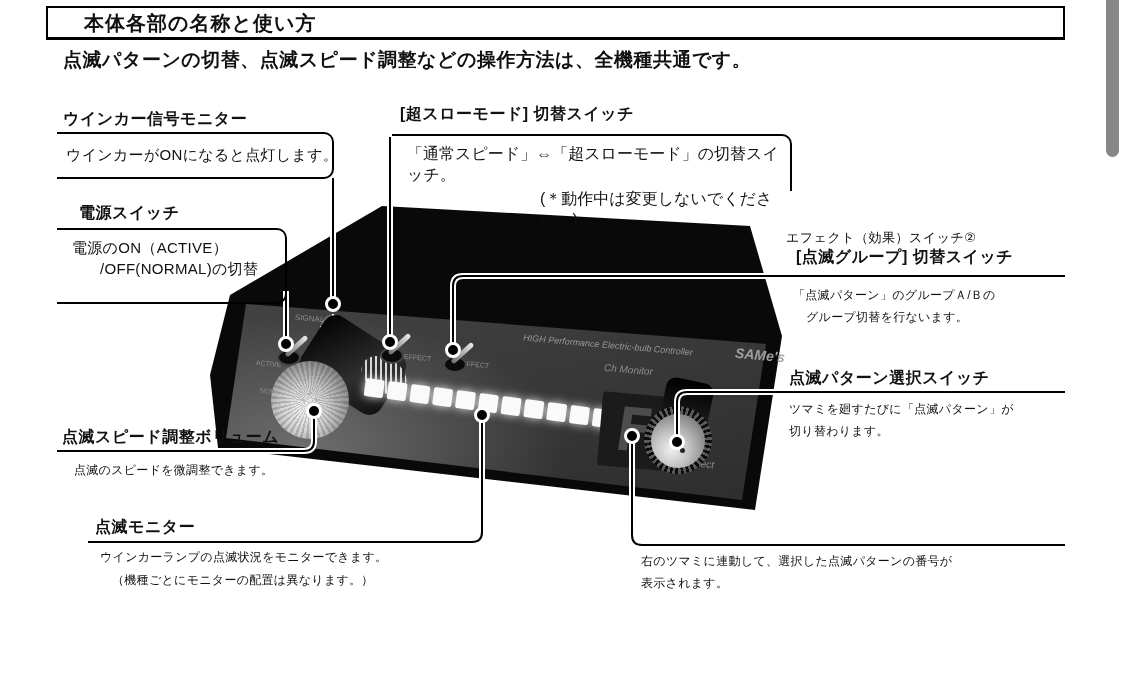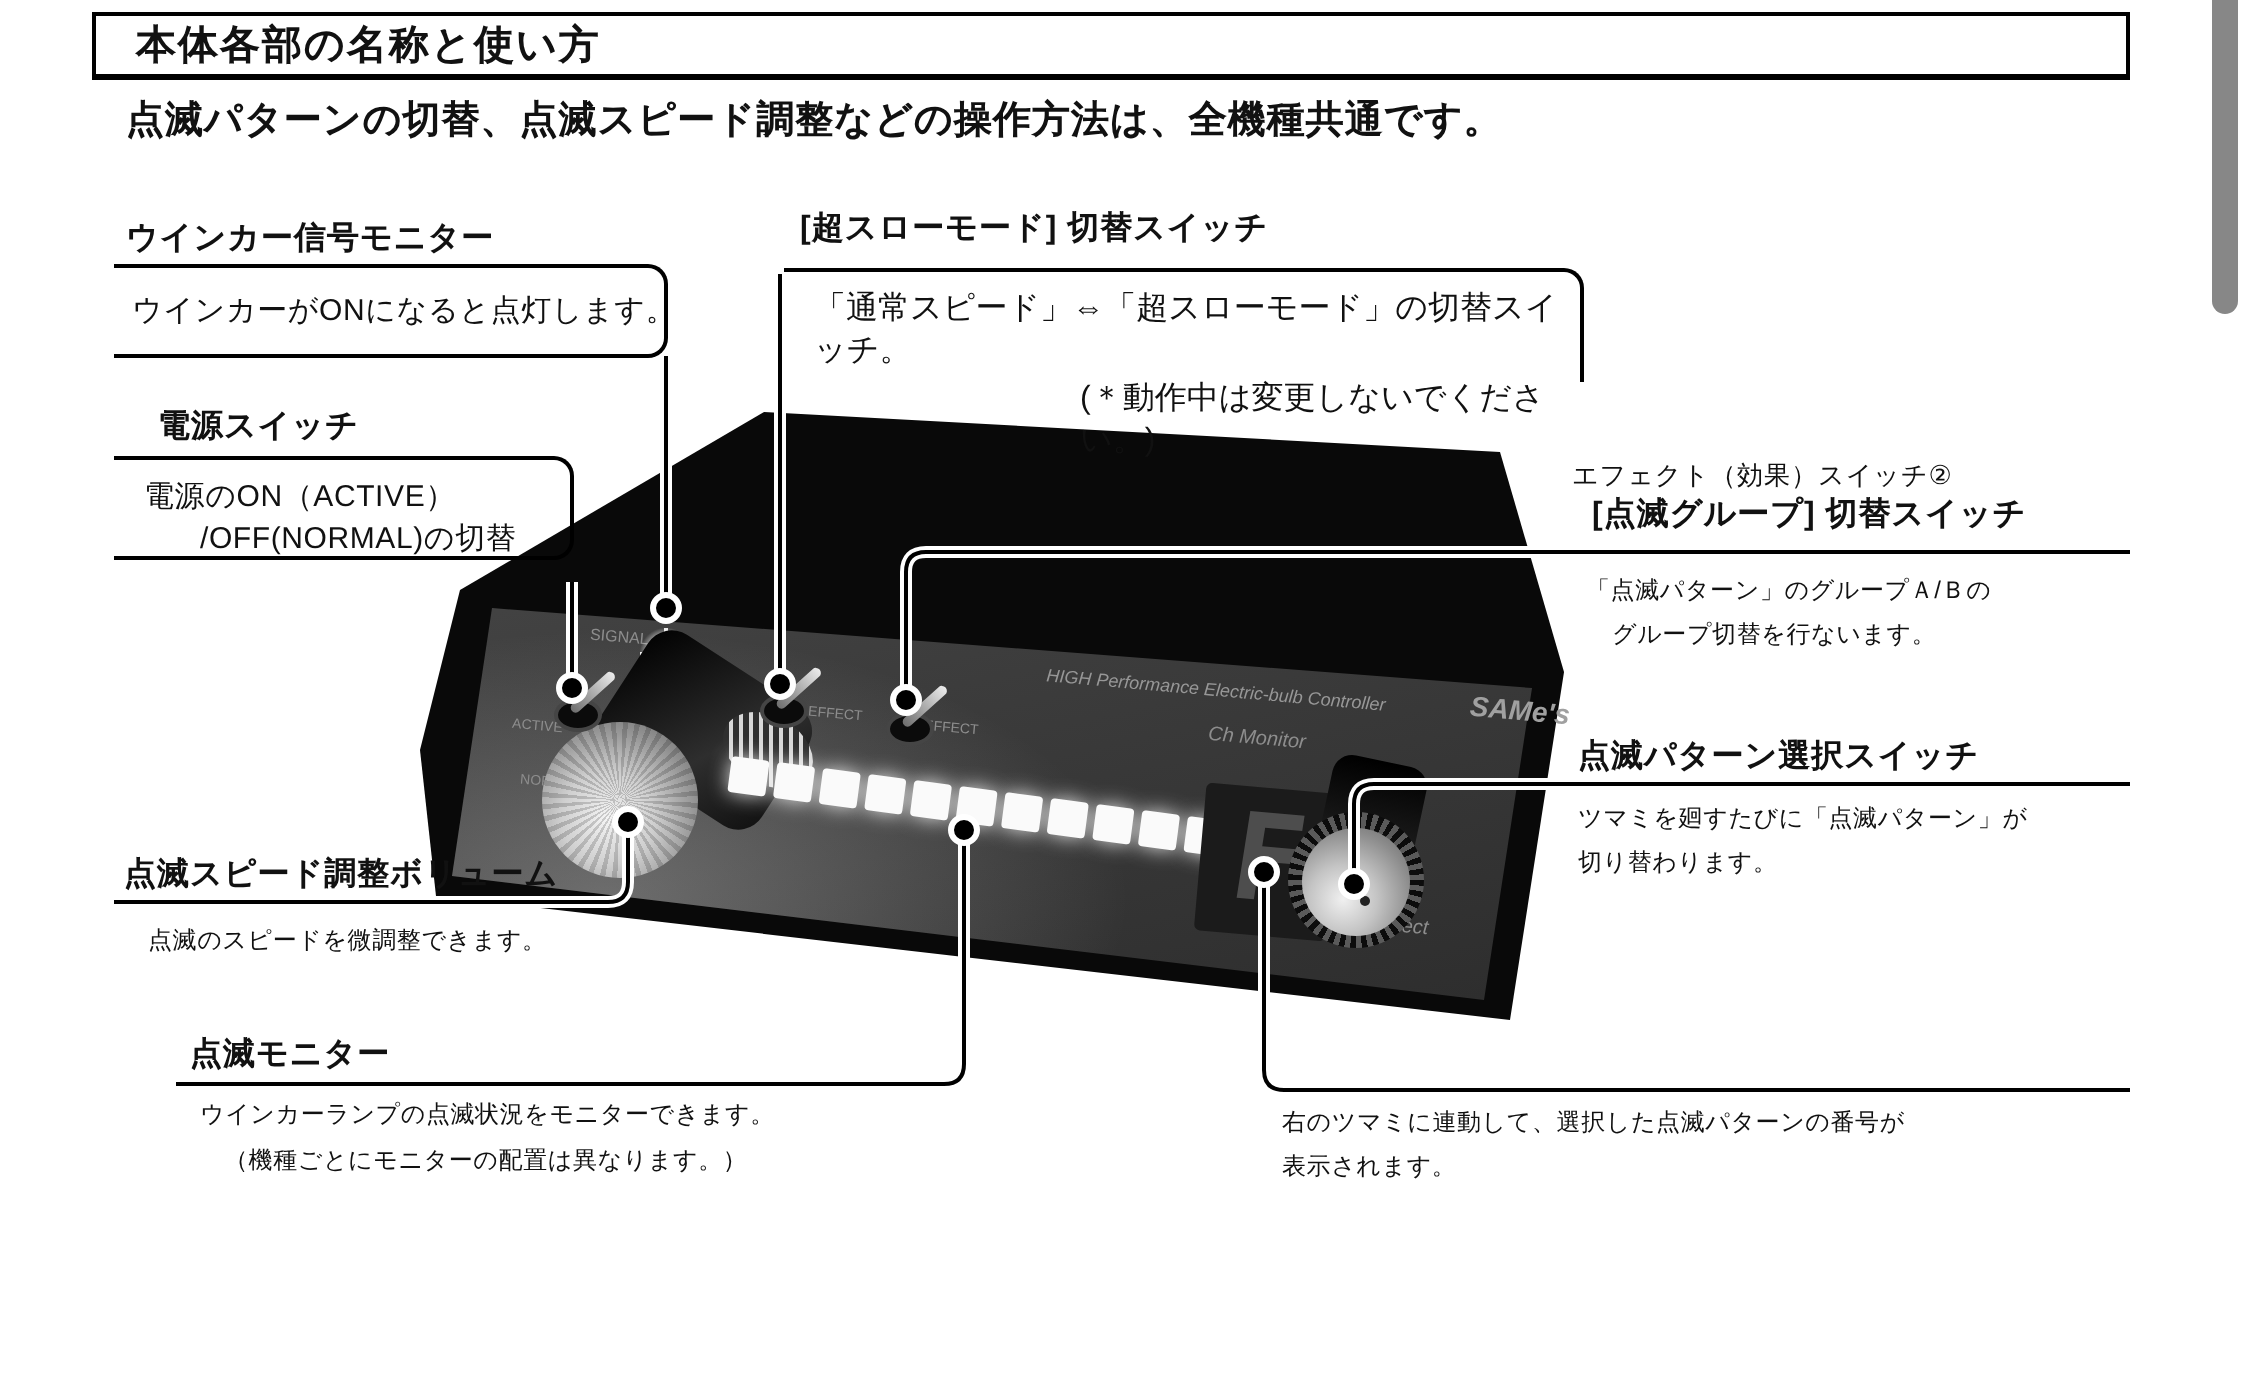--- a/index.html
+++ b/index.html
@@ -1,19 +1,19 @@
 <!DOCTYPE html>
 <html><head>
 <meta charset="utf-8">
 <style>
   html,body{margin:0;padding:0;background:#fff;}
   .page{position:relative;width:1125px;height:689px;background:#fff;overflow:hidden;
         font-family:"Liberation Sans","DejaVu Sans",sans-serif;color:#111;}
   .title-box{position:absolute;left:46px;top:6px;width:1019px;height:34px;box-sizing:border-box;
-             border:2px solid #000;border-bottom-width:3px;line-height:30px;padding-left:20px;
+             border:2px solid #000;border-bottom-width:3px;line-height:30px;padding-left:36px;
              font-size:20px;font-weight:bold;letter-spacing:1px;}
   .subtitle{position:absolute;left:63px;top:47px;font-size:19px;font-weight:600;letter-spacing:.5px;white-space:nowrap;}
   .lbl{position:absolute;font-size:16px;font-weight:bold;white-space:nowrap;letter-spacing:.5px;}
   .lbl-sm{position:absolute;font-size:13px;white-space:nowrap;letter-spacing:.5px;}
   .desc{position:absolute;font-size:12px;white-space:nowrap;letter-spacing:.3px;}
   .box{position:absolute;box-sizing:border-box;border:2px solid #000;border-left:none;
        border-radius:0 10px 10px 0;}
   .box .desc-in{font-size:15px;white-space:nowrap;letter-spacing:.3px;}
   .box-open{position:absolute;box-sizing:border-box;border-top:2px solid #000;border-right:2px solid #000;
        border-radius:0 10px 0 0;}
@@ -172,21 +172,21 @@
       <circle class="dot" cx="632" cy="436" r="6.5"></circle>
     </g>
   </svg>
 
   <div class="lbl" style="left:63px;top:109px;">ウインカー信号モニター</div>
   <div class="box" style="left:57px;top:132px;width:277px;height:47px;">
     <div class="desc-in" style="margin:12px 0 0 9px;">ウインカーがONになると点灯します。</div>
   </div>
 
   <div class="lbl" style="left:62px;top:203px;margin-left:17px;">電源スイッチ</div>
-  <div class="box" style="left:57px;top:228px;width:230px;height:52px;">
+  <div class="box" style="left:57px;top:228px;width:230px;height:76px;">
     <div class="desc-in" style="margin:9px 0 0 15px;">電源のON（ACTIVE）</div>
     <div class="desc-in" style="margin:2px 0 0 43px;">/OFF(NORMAL)の切替</div>
   </div>
 
   <div class="lbl" style="left:400px;top:104px;">[超スローモード] 切替スイッチ</div>
   <div class="box-open" style="left:392px;top:134px;width:400px;height:57px;">
     <div class="desc-in" style="margin:8px 0 0 15px;">「通常スピード」⇔「超スローモード」の切替スイッチ。</div>
     <div class="desc-in" style="margin:3px 0 0 148px;">(＊動作中は変更しないでください。)</div>
   </div>
 

